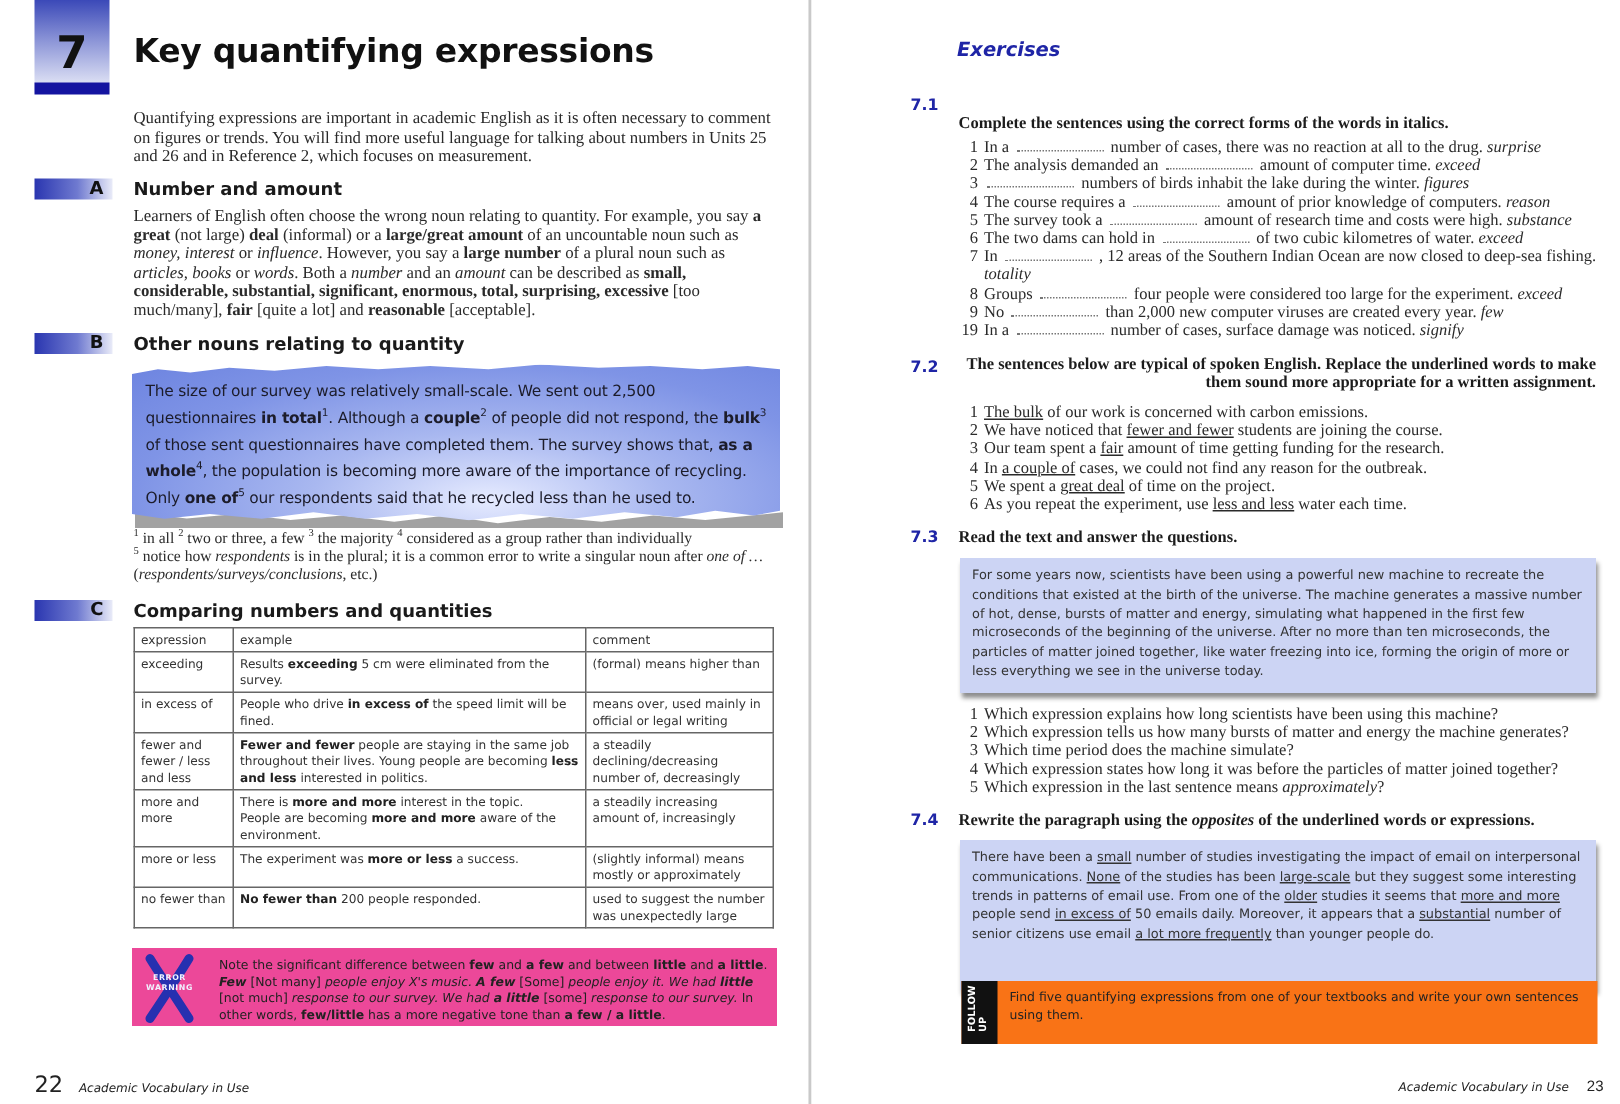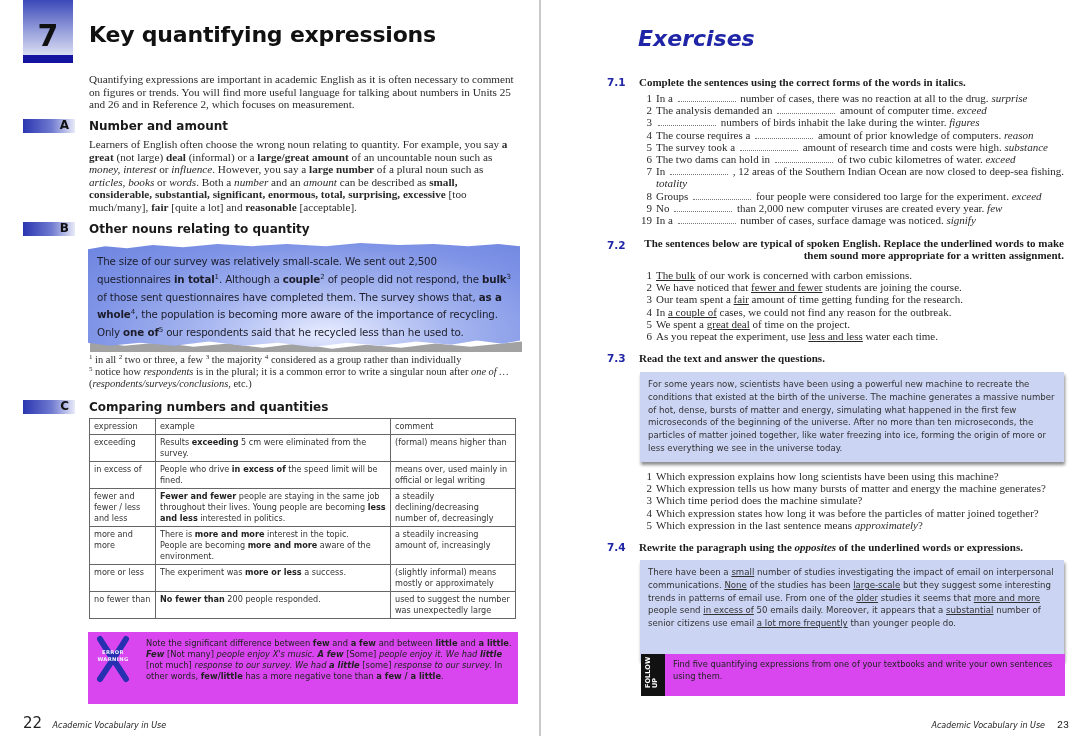--- a/index.html
+++ b/index.html
@@ -48,58 +48,58 @@
 
   
   .qtable { position: absolute; left: 89px; top: 418px; width: 427px; border-collapse: collapse;
     font-family: "DejaVu Sans", sans-serif; font-size: 8.1px; color: #333; }
   .qtable td, .qtable th { border: 1px solid #666; padding: 2px 4px; vertical-align: top; line-height: 11px; text-align: left; font-weight: normal; }
   .qtable th { }
   .qtable .c1 { width: 66px; } .qtable .c2 { width: 235px; }
   .qtable b { color: #222; }
 
   
-  .warn { position: absolute; left: 88px; top: 632px; width: 430px; height: 72px; background: #d946ef; }
+  .warn { position: absolute; left: 88px; top: 632px; width: 430px; height: 52px; background: #ec4899; }
   .warn-icon { position: absolute; left: 4px; top: 3px; width: 42px; height: 48px; }
   .warn-label { position: absolute; left: 2px; top: 17px; width: 46px; text-align: center; font-family: "DejaVu Sans", sans-serif;
     font-size: 5.2px; font-weight: bold; color: #f0f2ff; line-height: 7px; letter-spacing: 0.4px; }
   .warn-text { position: absolute; left: 58px; top: 6px; width: 366px; font-family: "DejaVu Sans", sans-serif;
     font-size: 8.3px; line-height: 11px; color: #222; }
 
   .footer-left { position: absolute; left: 23px; top: 714px; font-size: 10px; color: #222; }
   .footer-left .pn { font-family: "DejaVu Sans", sans-serif; font-size: 15px; margin-right: 8px; text-align: right; }
   .footer-left .bk, .footer-right .bk { font-family: "DejaVu Sans", sans-serif; font-style: italic; font-size: 8px; }
   .footer-right { position: absolute; right: 11px; top: 714px; color: #222; }
-  .footer-right .pn { font-family: Liberation Mono, monospace; font-size: 10px; margin-left: 8px; text-align: right; }
+  .footer-right .pn { font-family: Liberation Sans, sans-serif; font-size: 10px; margin-left: 8px; text-align: right; }
 
   
   .ex-title { position: absolute; left: 638px; top: 26px; font-family: "DejaVu Sans", sans-serif; font-weight: bold;
-    font-style: italic; font-size: 22px; color: #1f25a6; }
+    font-style: italic; font-size: 13px; color: #1f25a6; }
   .ex-num { position: absolute; left: 607px; font-family: "DejaVu Sans", sans-serif; font-weight: bold; font-size: 10.5px; color: #1f25a6; }
   .ex-instr { position: absolute; left: 639px; width: 425px; font-size: 11px; line-height: 12.4px; color: #1c1c1c; font-weight: bold; }
   .ex-list { position: absolute; left: 644px; width: 425px; font-size: 11px; line-height: 12.2px; color: #2a2a2a; list-style: none; }
   .ex-list li { position: relative; padding-left: 12px; }
   .ex-list li .n { position: absolute; left: -4px; width: 12px; text-align: right; }
   .blank { display: inline-block; width: 58px; border-bottom: 1px dotted #777; height: 9px; margin: 0 2px; }
   .ex-list i { font-style: italic; }
   .ex-list u { text-decoration: underline; }
 
-  .ex1-num { top: 76px; } .ex1-instr { top: 76px; } .ex1-list { top: 92px; }
+  .ex1-num { top: 64px; } .ex1-instr { top: 76px; } .ex1-list { top: 92px; }
   .ex2-num { top: 239px; } .ex2-instr { top: 237px; text-align: right; } .ex2-list { top: 269px; }
   .ex3-num { top: 352px; } .ex3-instr { top: 352px; }
   .ex3-list { top: 470px; }
   .ex4-num { top: 541px; } .ex4-instr { top: 541px; }
 
   .blue-box { position: absolute; left: 640px; width: 424px; background: #ccd4f4; box-shadow: 1px 3px 3px rgba(0,0,0,0.45);
     font-family: "DejaVu Sans", sans-serif; font-size: 8.6px; line-height: 12.8px; color: #333; padding: 6px 8px; }
   .box3 { top: 372px; height: 90px; }
   .box4 { top: 560px; height: 100px; }
   .box4 u { text-decoration: underline; }
 
-  .follow { position: absolute; left: 641px; top: 654px; width: 424px; height: 42px; background: #d946ef; }
+  .follow { position: absolute; left: 641px; top: 654px; width: 424px; height: 42px; background: #f97316; }
   .follow-tab { position: absolute; left: 0; top: 0; width: 24px; height: 42px; background: #111; }
   .follow-label { position: absolute; left: 4px; top: 34px; transform: rotate(-90deg); transform-origin: left top;
     font-family: "DejaVu Sans", sans-serif; font-weight: bold; font-size: 6.6px; color: #fff; line-height: 7px; width: 34px; }
   .follow-text { position: absolute; left: 32px; top: 4px; width: 385px; font-family: "DejaVu Sans", sans-serif; font-size: 8.3px; line-height: 12px; color: #222; }
 </style>
 </head>
 <body>
 
 <div class="page page-left"></div>
 <div class="gutter"></div>

